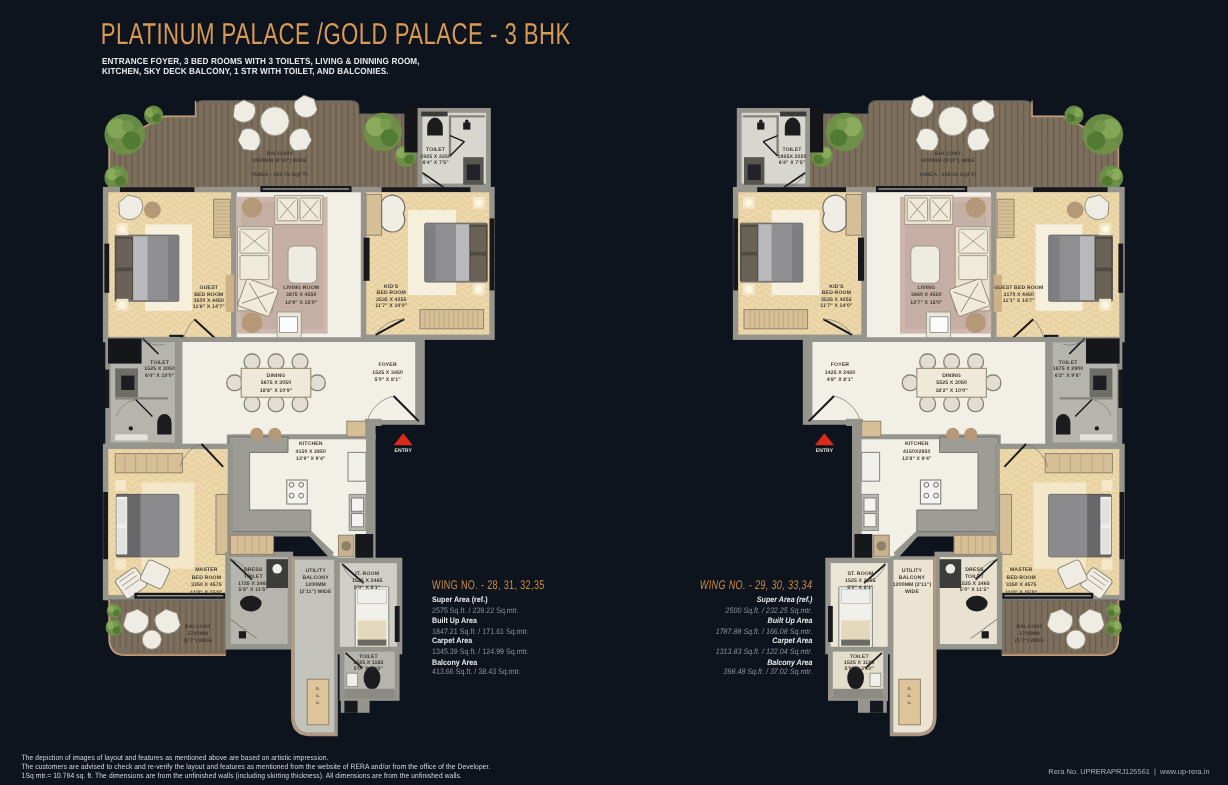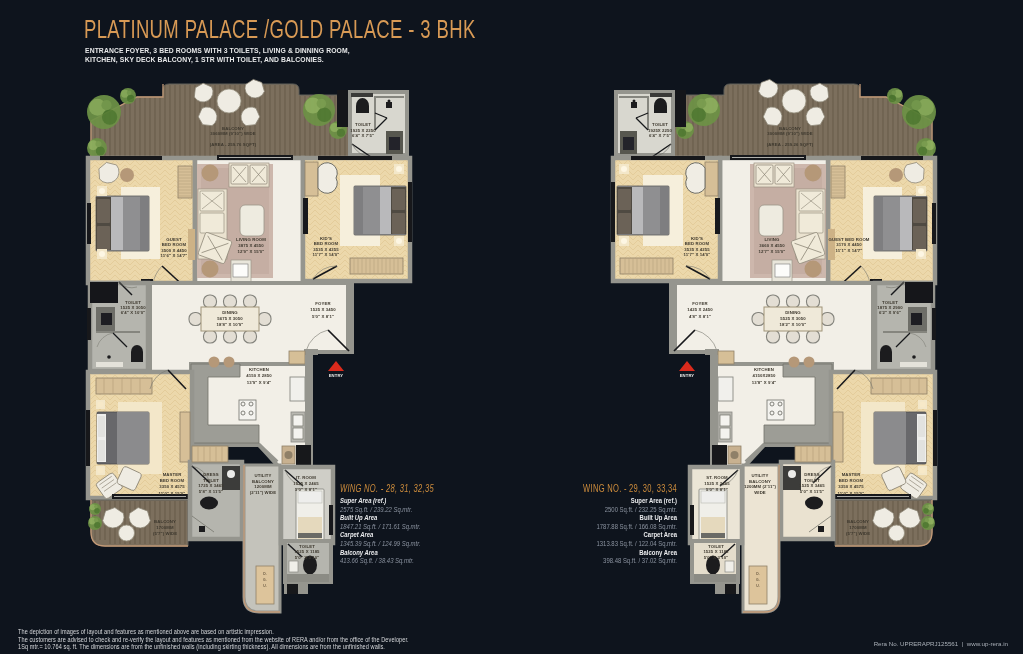--- a/index.html
+++ b/index.html
@@ -1,19 +1,19 @@
 <!DOCTYPE html>
 <html><head><meta charset="utf-8">
 <style>
 html,body{margin:0;padding:0;background:#0e141d;}
 body{width:1023px;height:654px;position:relative;overflow:hidden;font-family:"Liberation Sans",sans-serif;}
 .title{position:absolute;left:84px;top:15px;color:#d89a55;font-size:25px;letter-spacing:0.5px;font-weight:400;white-space:nowrap;transform:scaleX(0.74);transform-origin:left top;}
 .sub{position:absolute;left:85px;top:46px;color:#e8e9ea;font-size:7.4px;font-weight:700;line-height:9.4px;letter-spacing:0.1px;transform:scaleX(0.92);transform-origin:left top;white-space:nowrap;}
-.wingL{position:absolute;left:340px;top:482px;width:200px;font-style:italic;}
-.wingR{position:absolute;left:477px;top:482px;width:200px;text-align:right;}
+.wingL{position:absolute;left:360px;top:482px;width:200px;}
+.wingR{position:absolute;left:477px;top:482px;width:200px;text-align:right;font-style:italic;}
 .wingL .wingtitle{transform:scaleX(0.72);transform-origin:left top;}
 .wingR .wingtitle{transform:scaleX(0.72);transform-origin:right top;}
 .wingtitle{color:#cd8c3c;font-size:10.5px;font-weight:400;letter-spacing:0.4px;margin-bottom:3px;white-space:nowrap;}
 .wingL .warea{transform:scaleX(0.9);transform-origin:left top;}
 .wingR .warea{transform:scaleX(0.9);transform-origin:right top;}
 .warea b{color:#e9eaec;font-size:6.6px;font-weight:700;display:block;line-height:8.6px;}
 .warea span{color:#8b93a0;font-size:6.6px;display:block;line-height:8.6px;}
 .disc{position:absolute;left:18px;top:628px;color:#d7d9dc;font-size:6.4px;line-height:7.5px;letter-spacing:0.1px;transform:scaleX(0.87);transform-origin:left top;white-space:nowrap;}
 .rera{position:absolute;right:15px;top:640px;color:#aab0b8;font-size:6.2px;}
 </style></head>

